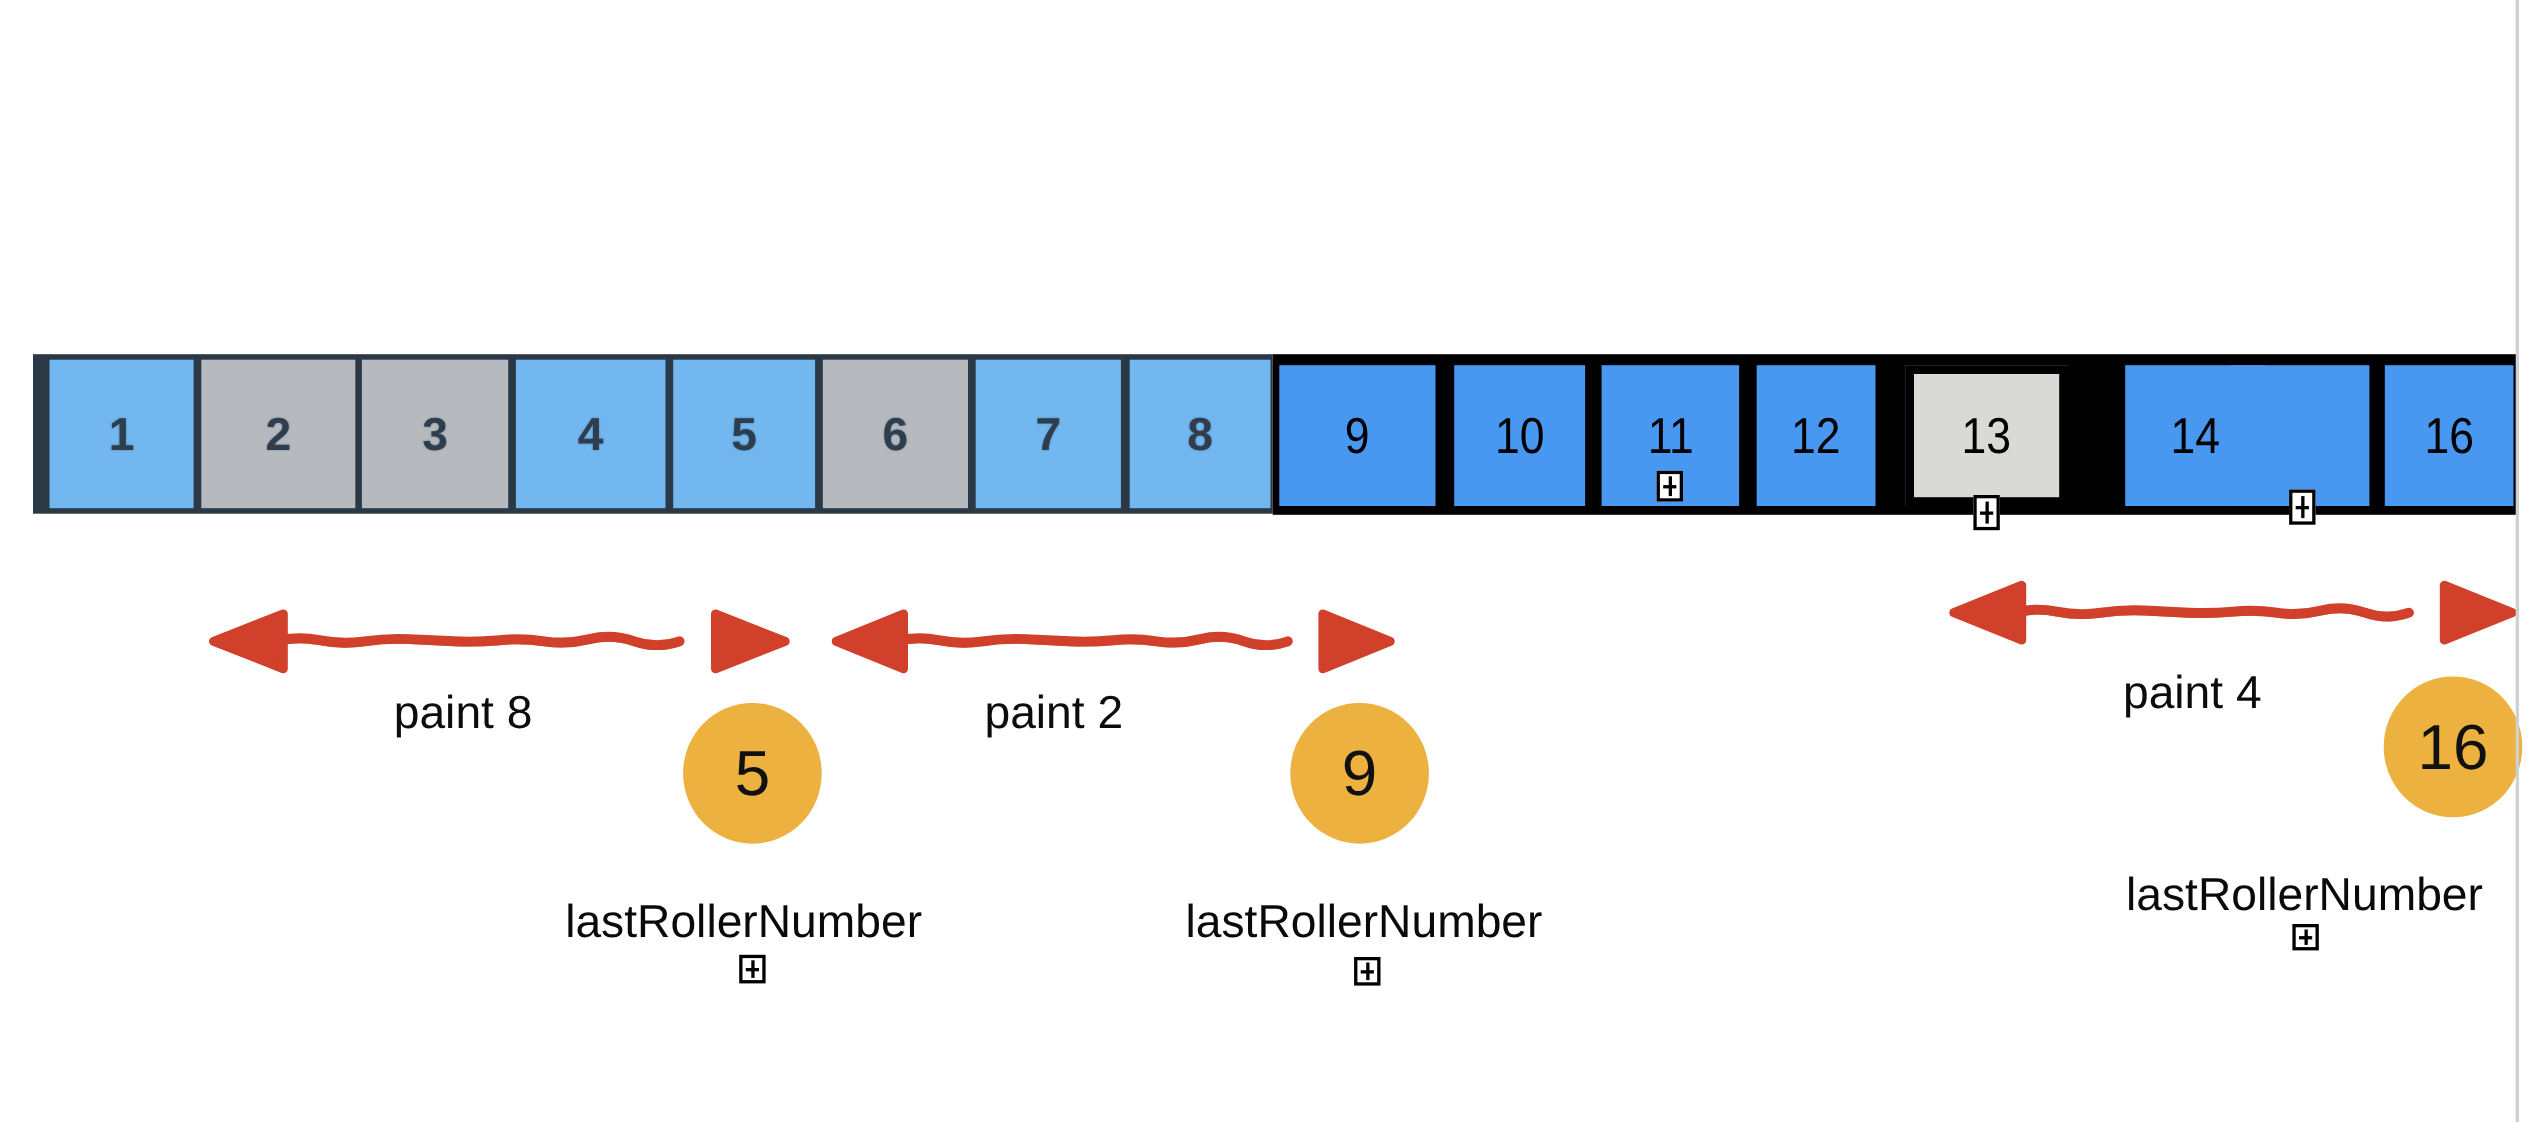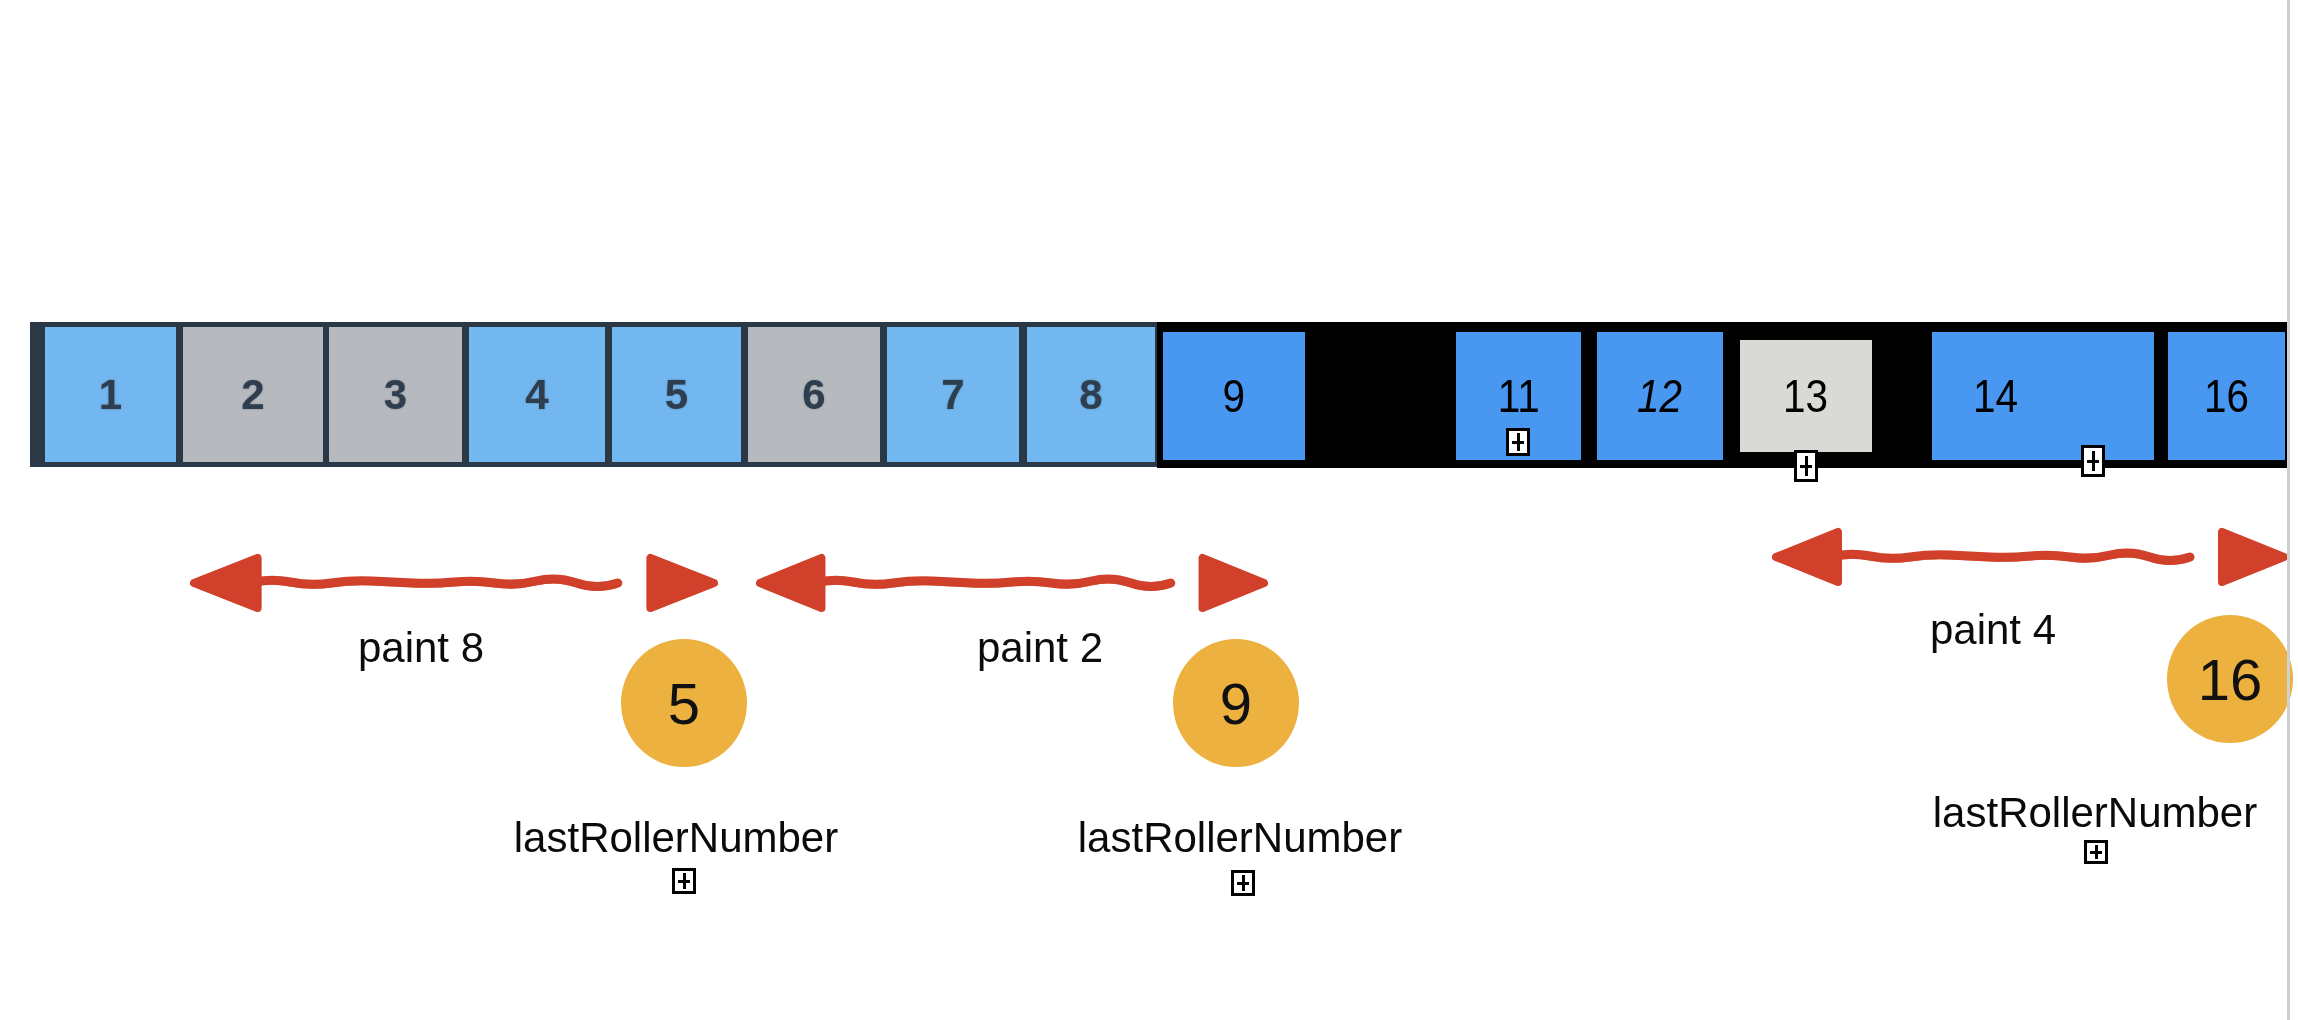--- a/index.html
+++ b/index.html
@@ -22,21 +22,21 @@
   .cell.left.blue{background:var(--left-blue);}
   .cell.left.gray{background:var(--left-gray);}
   .cell.right.blue{background:var(--right-blue);}
   .cell.right.gray{background:var(--right-gray);}
 
   .p1{left:45px;width:131px;}   .p2{left:183px;width:140px;}
   .p3{left:329px;width:133px;}  .p4{left:469px;width:136px;}
   .p5{left:612px;width:129px;}  .p6{left:748px;width:132px;}
   .p7{left:887px;width:132px;}  .p8{left:1027px;width:128px;}
   .p9{left:1163px;width:142px;} .p10{left:1322px;width:119px;}
-  .p11{left:1456px;width:125px;align-items:center;}.p12{left:1597px;width:126px;font-style:italic;}
+  .p11{left:1456px;width:125px;align-items:center;}.p12{left:1597px;width:108px;}
   .p13{left:1732px;width:148px;top:308px;height:168px;background:var(--right-gray);
        border:8px solid var(--right-frame);box-sizing:border-box;align-items:center;}
   .p14{left:1884px;width:127px;margin-left:48px;}.p15{left:2028px;width:126px;}
   .p16{left:2168px;width:117px;}
 
   
   .expand{position:absolute;background:#fff;border:3px solid #000;box-sizing:border-box;z-index:5;}
   .expand::before{content:"";position:absolute;left:15%;right:15%;top:50%;margin-top:-1.5px;height:3px;background:#000;}
   .expand::after{content:"";position:absolute;top:10%;bottom:10%;left:50%;margin-left:-1.5px;width:3px;background:#000;}
   #m-cell-11{left:1506px;top:428px;width:24px;height:28px;}
@@ -49,21 +49,21 @@
   
   .arrow{position:absolute;color:var(--arrow);}
   #arrow-1{left:190px;top:551px;width:528px;height:64px;}
   #arrow-2{left:756px;top:551px;width:512px;height:64px;}
   #arrow-3{left:1772px;top:525px;width:516px;height:64px;}
   .arrow svg{width:100%;height:100%;display:block;}
 
   
   .paint-label{position:absolute;width:300px;text-align:center;font-size:42px;color:#0c0c0c;line-height:44px;}
   #paint-1{left:271px;top:626px;}
-  #paint-2{left:890px;top:626px;}
+  #paint-2{left:808px;top:626px;}
   #paint-3{left:1843px;top:608px;}
 
   
   .badge{position:absolute;width:126px;height:128px;border-radius:50%;background:var(--badge);
          display:flex;align-items:center;justify-content:center;font-size:58px;color:#111;}
   #badge-1{left:621px;top:639px;}
   #badge-2{left:1173px;top:639px;}
   #badge-3{left:2167px;top:615px;}
 
   
@@ -102,20 +102,23 @@
       <span class="num">6</span>
     </div>
   <div class="cell left blue p7">
       <span class="num">7</span>
     </div>
   <div class="cell left blue p8">
       <span class="num">8</span>
     </div>
   <div class="cell right blue p9">
       <span class="num">9</span>
+    </div>
+  <div class="cell right blue p10">
+      <span class="num">10</span>
     </div>
   <div class="cell right blue p11">
       <span class="num">11</span>
     </div>
   <div class="cell right blue p12">
       <span class="num">12</span>
     </div>
   <div class="cell right gray p13">
       <span class="num">13</span>
     </div>

